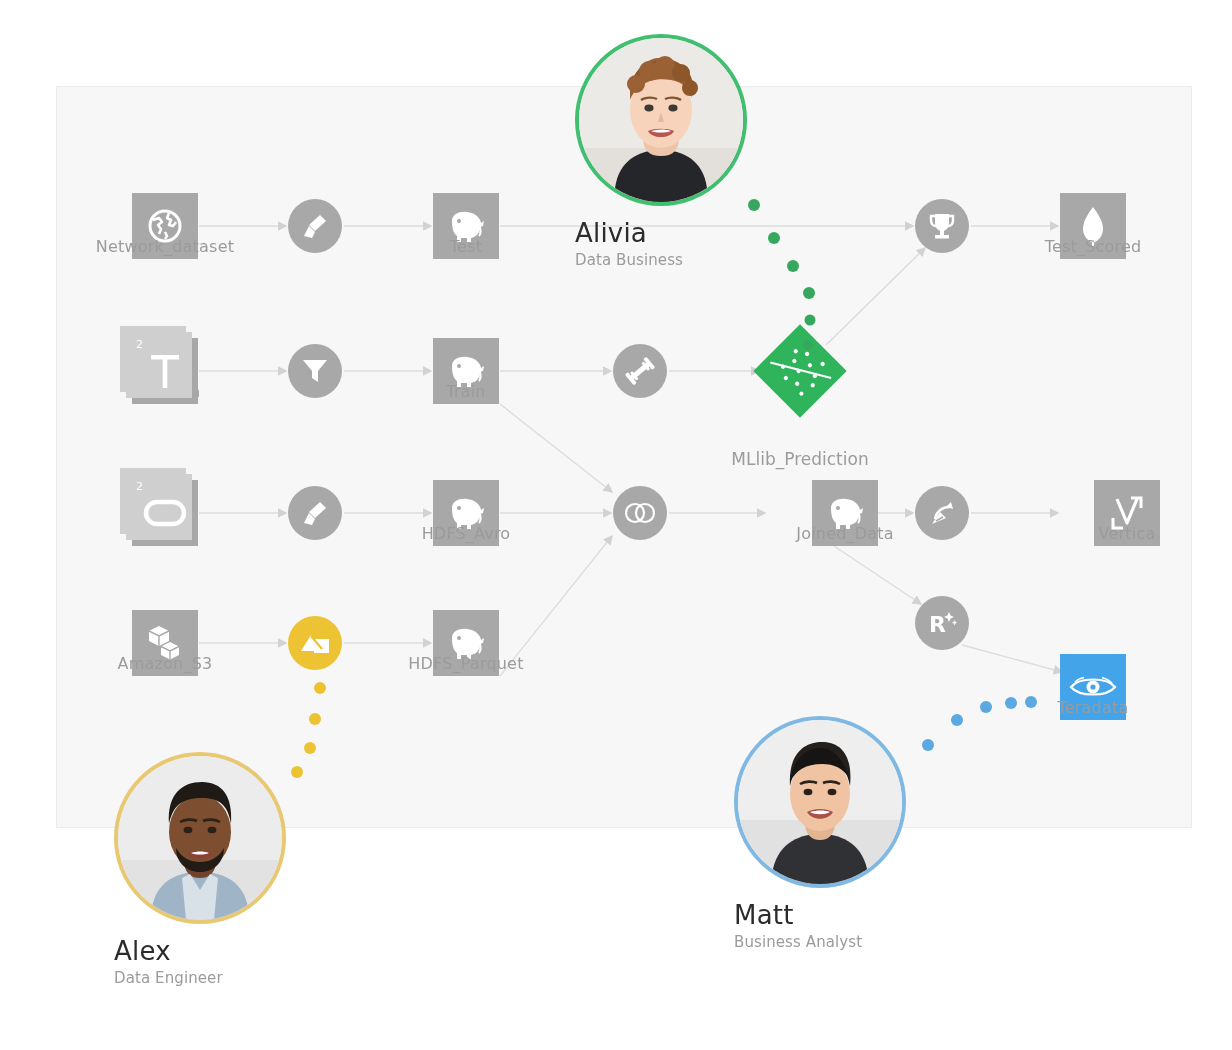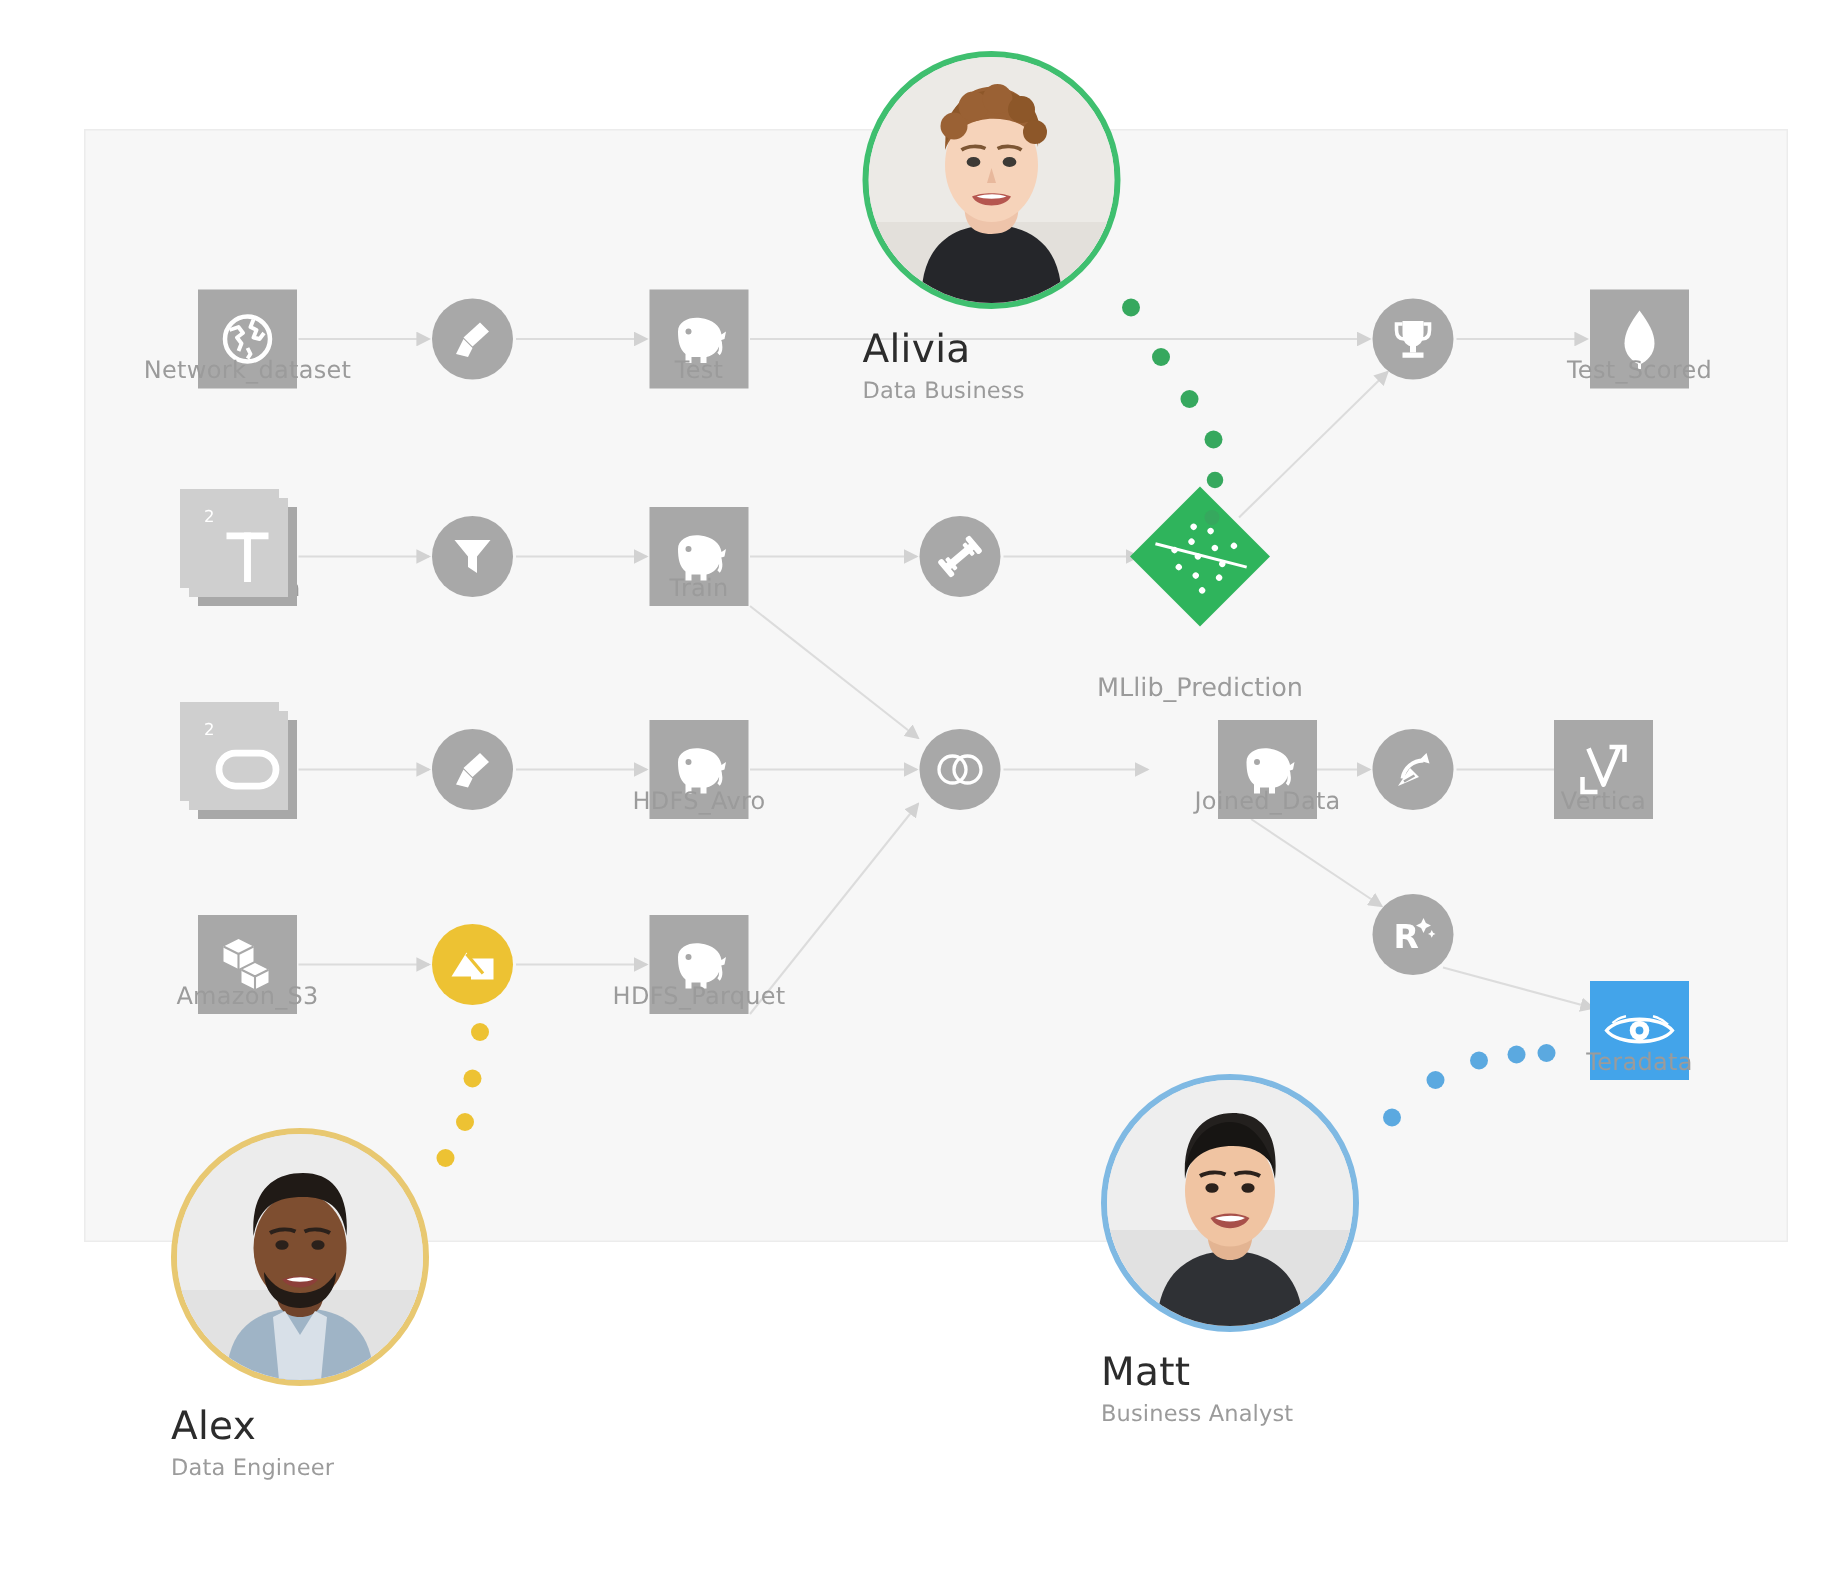--- a/index.html
+++ b/index.html
@@ -274,21 +274,21 @@
     <div class="circ">
       <svg width="30" height="30" viewBox="0 0 30 30">
         <path d="M24 4 L26 11 L19 9 Z" fill="#fff"></path>
         <path d="M22 9 C15 9 9 14 8 21" fill="none" stroke="#fff" stroke-width="2.6"></path>
         <path d="M5 26 L13 14 L19 20 Z" fill="#fff"></path>
         <path d="M9 23 L16 19" stroke="#a8a8a8" stroke-width="1.6"></path>
       </svg>
     </div>
   </div>
 
-  <div class="node" style="left:1069px;top:513px">
+  <div class="node" style="left:1127px;top:513px">
     <div class="sq">
       <svg width="40" height="40" viewBox="0 0 40 40">
         <path d="M10 6 L20 30 L30 6" fill="none" stroke="#fff" stroke-width="3.2" stroke-linejoin="round"></path>
         <path d="M24 5 H34 V15" fill="none" stroke="#fff" stroke-width="3"></path>
         <path d="M16 35 H6 V25" fill="none" stroke="#fff" stroke-width="3"></path>
       </svg>
     </div>
     <div class="nlabel">Vertica</div>
   </div>
 

